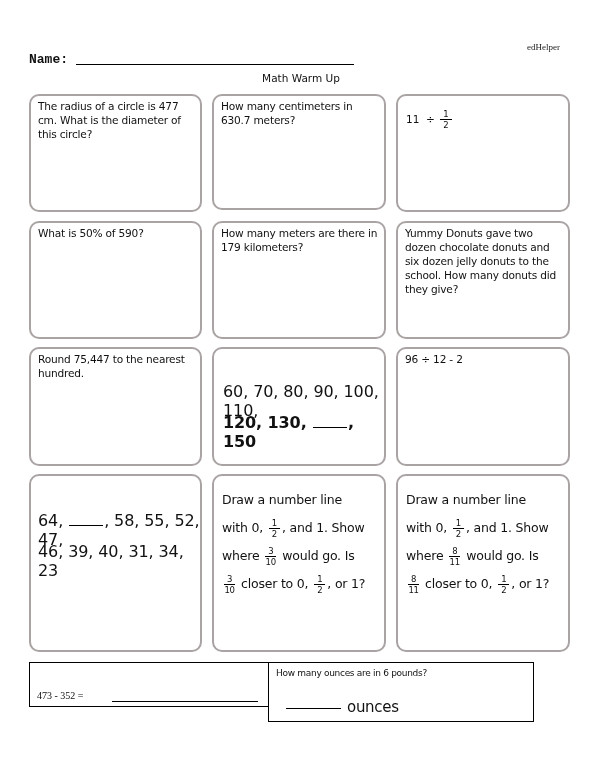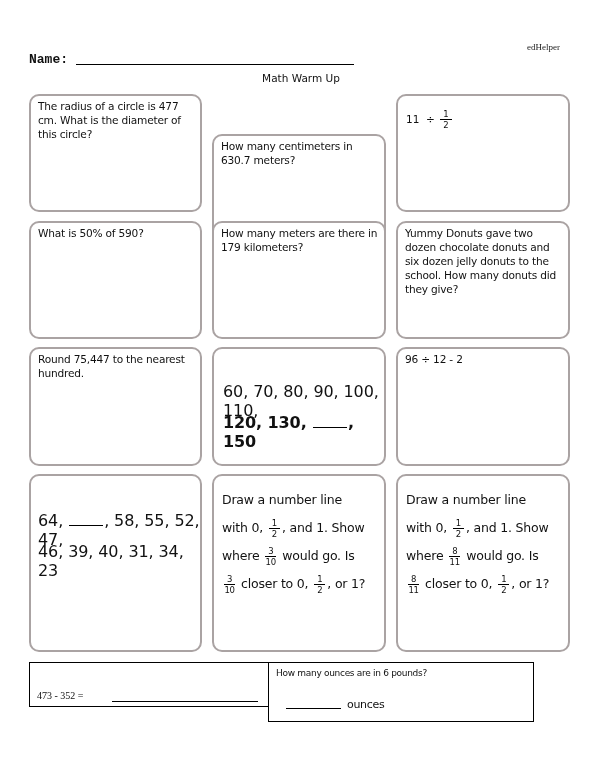--- a/index.html
+++ b/index.html
@@ -17,34 +17,34 @@
   .frac { display:inline-block; vertical-align:middle; text-align:center; font-size:8.5px; line-height:10px; margin:0 2px; }
   .frac .n { display:block; border-bottom:1px solid #000; padding:0 3px; }
   .frac .d { display:block; }
   .expr { position:absolute; left:8px; top:13px; font-size:10.5px; }
   .bottom-left { position:absolute; left:29px; top:662px; width:240px; height:45px; border:1px solid #000; border-right:none; box-sizing:border-box; }
   .bottom-left .eq { position:absolute; left:7px; top:27px; font-size:10px;font-family:Liberation Serif, serif; }
   .bottom-left .ansline { position:absolute; left:82px; top:38px; width:146px; border-bottom:1px solid #000; }
   .bottom-right { position:absolute; left:268px; top:662px; width:266px; height:60px; border:1px solid #000; box-sizing:border-box; background:#fff;text-align:right; }
   .bottom-right .q2 { position:absolute; left:7px; top:5px; font-size:9px; letter-spacing:-0.3px; }
   .bottom-right .ansline { position:absolute; left:17px; top:45px; width:55px; border-bottom:1px solid #000; }
-  .bottom-right .unit { position:absolute; left:78px; top:35px; font-size:11px; letter-spacing:-0.3px; }
+  .bottom-right .unit { position:absolute; left:78px; top:35px; font-size:15px; letter-spacing:-0.3px; }
 </style>
 </head>
 <body>
 
 <div class="brand">edHelper</div>
 <div class="name-label">Name:</div>
 <div class="name-line"></div>
 <div class="title"><span>Math Warm Up</span></div>
 
 <div class="box" style="left:29px;top:94px;width:173px;height:118px;">
   <div class="q">The radius of a circle is 477 cm.  What is the diameter of this circle?</div>
 </div>
-<div class="box" style="left:212px;top:94px;width:174px;height:116px;margin-top:40px;">
+<div class="box" style="left:212px;top:94px;width:174px;height:116px;">
   <div class="q">How many centimeters in 630.7 meters?</div>
 </div>
 <div class="box" style="left:396px;top:94px;width:174px;height:118px;padding-left:36px;">
   <div class="expr">
     <span>11</span>&nbsp;&nbsp;<span>÷</span>&nbsp;<span class="frac"><span class="n">1</span><span class="d">2</span></span>
   </div>
 </div>
 
 <div class="box" style="left:29px;top:221px;width:173px;height:118px;">
   <div class="q">What is 50% of 590?</div>

